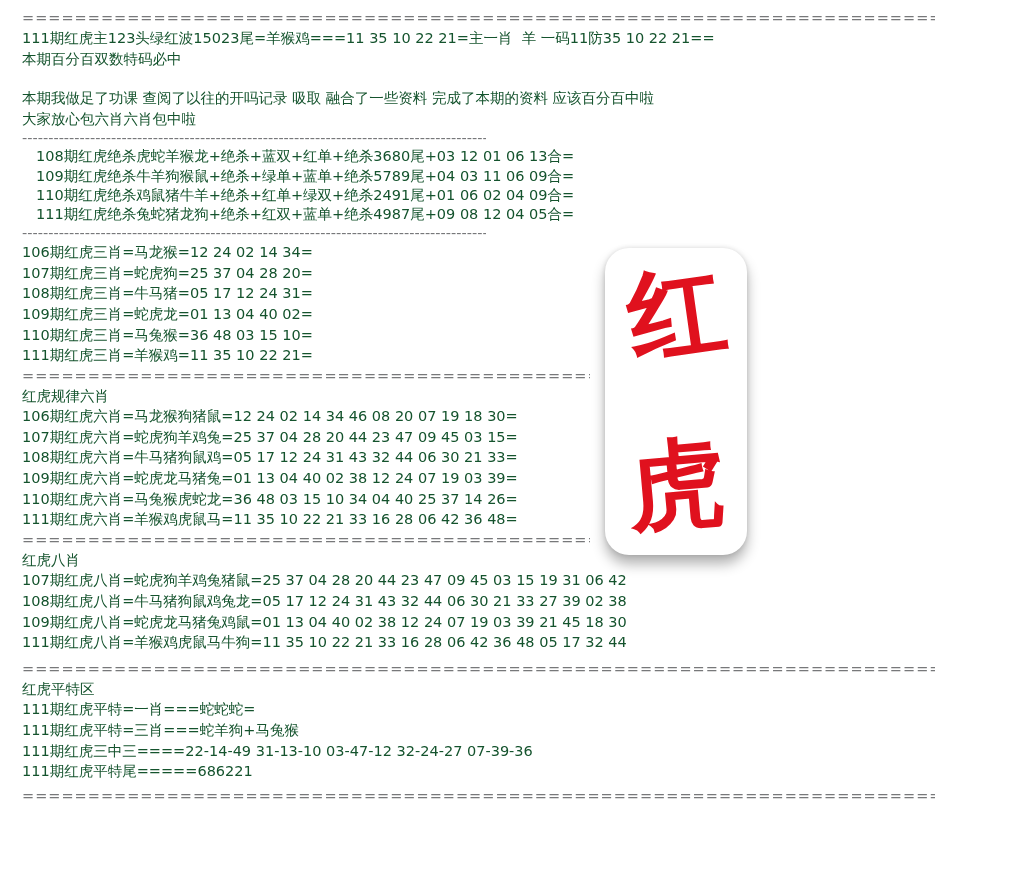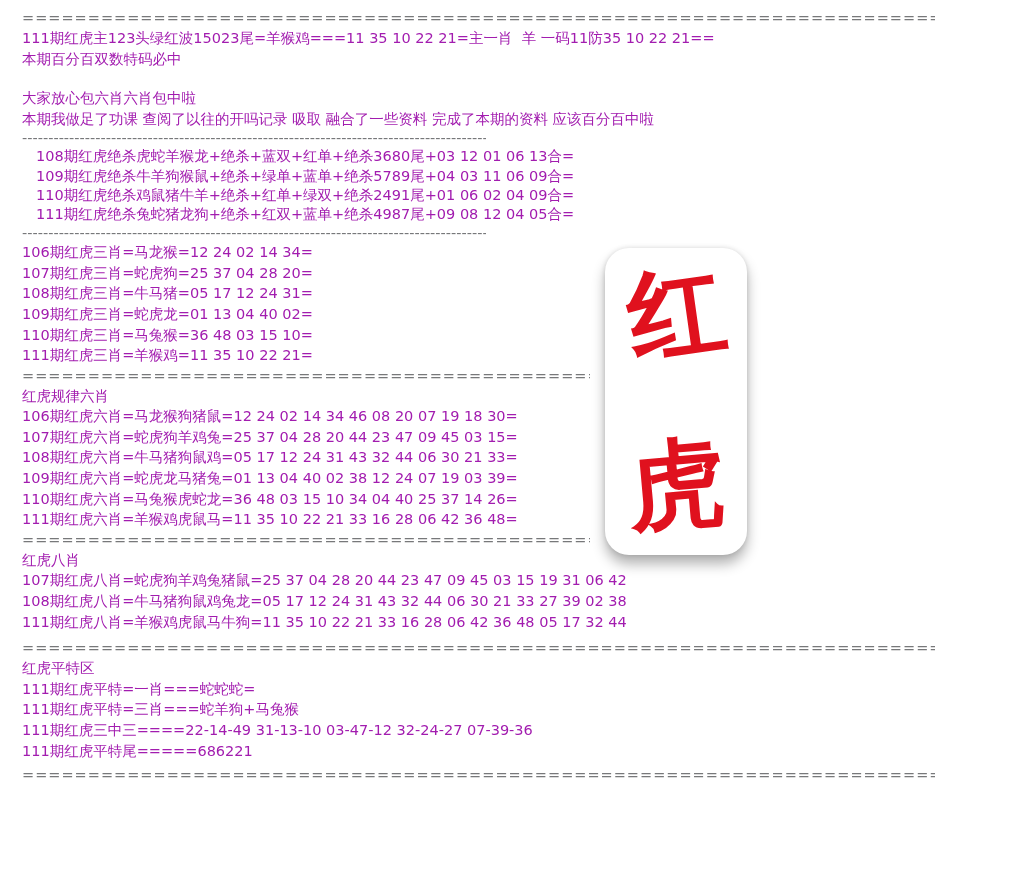--- a/index.html
+++ b/index.html
@@ -5,21 +5,21 @@
   html, body { margin:0; padding:0; }
   body {
     width:1022px; height:873px;
     background:#ffffff;
     font-family:"DejaVu Sans", "Liberation Sans", sans-serif;
     position:relative; overflow:hidden;
   }
   .doc { position:absolute; left:22px; top:8px; width:990px; }
   .line {
     font-size:14.5px; line-height:20.6px; height:20.6px;
-    color:#a21caf; white-space:pre; overflow:hidden;
+    color:#14532d; white-space:pre; overflow:hidden;
   }
   .tight { line-height:19.2px; height:19.2px;margin-left:14px; }
   .sep { color:#77787a; font-size:14.5px; line-height:20px; height:20px;
          white-space:pre; overflow:hidden; letter-spacing:1px; }
   .sep.eq-long  { width:913px; }
   .sep.eq-short { width:568px; }
   .sep.dash { width:464px; height:18px; line-height:18px; letter-spacing:0; }
   .blank { height:19px; }
   .gap4 { height:4px; }
   .gap6 { height:6px; }
@@ -43,22 +43,22 @@
 
 <div class="doc">
 
   <div class="sep eq-long">==================================================================================================================================</div>
 
   <div class="line">111期红虎主123头绿红波15023尾=羊猴鸡===11 35 10 22 21=主一肖  羊 一码11防35 10 22 21==</div>
   <div class="line">本期百分百双数特码必中</div>
 
   <div class="blank"></div>
 
+  <div class="line">本期我做足了功课 查阅了以往的开吗记录 吸取 融合了一些资料 完成了本期的资料 应该百分百中啦</div>
   <div class="line">大家放心包六肖六肖包中啦</div>
-  <div class="line">本期我做足了功课 查阅了以往的开吗记录 吸取 融合了一些资料 完成了本期的资料 应该百分百中啦</div>
 
   <div class="sep dash">------------------------------------------------------------------------------------------------------------------------</div>
 
   <div class="line tight">108期红虎绝杀虎蛇羊猴龙+绝杀+蓝双+红单+绝杀3680尾+03 12 01 06 13合=</div>
   <div class="line tight">109期红虎绝杀牛羊狗猴鼠+绝杀+绿单+蓝单+绝杀5789尾+04 03 11 06 09合=</div>
   <div class="line tight">110期红虎绝杀鸡鼠猪牛羊+绝杀+红单+绿双+绝杀2491尾+01 06 02 04 09合=</div>
   <div class="line tight">111期红虎绝杀兔蛇猪龙狗+绝杀+红双+蓝单+绝杀4987尾+09 08 12 04 05合=</div>
 
   <div class="sep dash">------------------------------------------------------------------------------------------------------------------------</div>
 
@@ -77,20 +77,21 @@
   <div class="line">108期红虎六肖=牛马猪狗鼠鸡=05 17 12 24 31 43 32 44 06 30 21 33=</div>
   <div class="line">109期红虎六肖=蛇虎龙马猪兔=01 13 04 40 02 38 12 24 07 19 03 39=</div>
   <div class="line">110期红虎六肖=马兔猴虎蛇龙=36 48 03 15 10 34 04 40 25 37 14 26=</div>
   <div class="line">111期红虎六肖=羊猴鸡虎鼠马=11 35 10 22 21 33 16 28 06 42 36 48=</div>
 
   <div class="sep eq-short">==================================================================================================================================</div>
 
   <div class="line">红虎八肖</div>
   <div class="line">107期红虎八肖=蛇虎狗羊鸡兔猪鼠=25 37 04 28 20 44 23 47 09 45 03 15 19 31 06 42</div>
   <div class="line">108期红虎八肖=牛马猪狗鼠鸡兔龙=05 17 12 24 31 43 32 44 06 30 21 33 27 39 02 38</div>
+  <div class="line">109期红虎八肖=蛇虎龙马猪兔鸡鼠=01 13 04 40 02 38 12 24 07 19 03 39 21 45 18 30</div>
   <div class="line">111期红虎八肖=羊猴鸡虎鼠马牛狗=11 35 10 22 21 33 16 28 06 42 36 48 05 17 32 44</div>
 
   <div class="gap6"></div>
   <div class="sep eq-long">==================================================================================================================================</div>
 
   <div class="line">红虎平特区</div>
   <div class="line">111期红虎平特=一肖===蛇蛇蛇=</div>
   <div class="line">111期红虎平特=三肖===蛇羊狗+马兔猴</div>
   <div class="line">111期红虎三中三====22-14-49 31-13-10 03-47-12 32-24-27 07-39-36</div>
   <div class="line">111期红虎平特尾=====686221</div>

